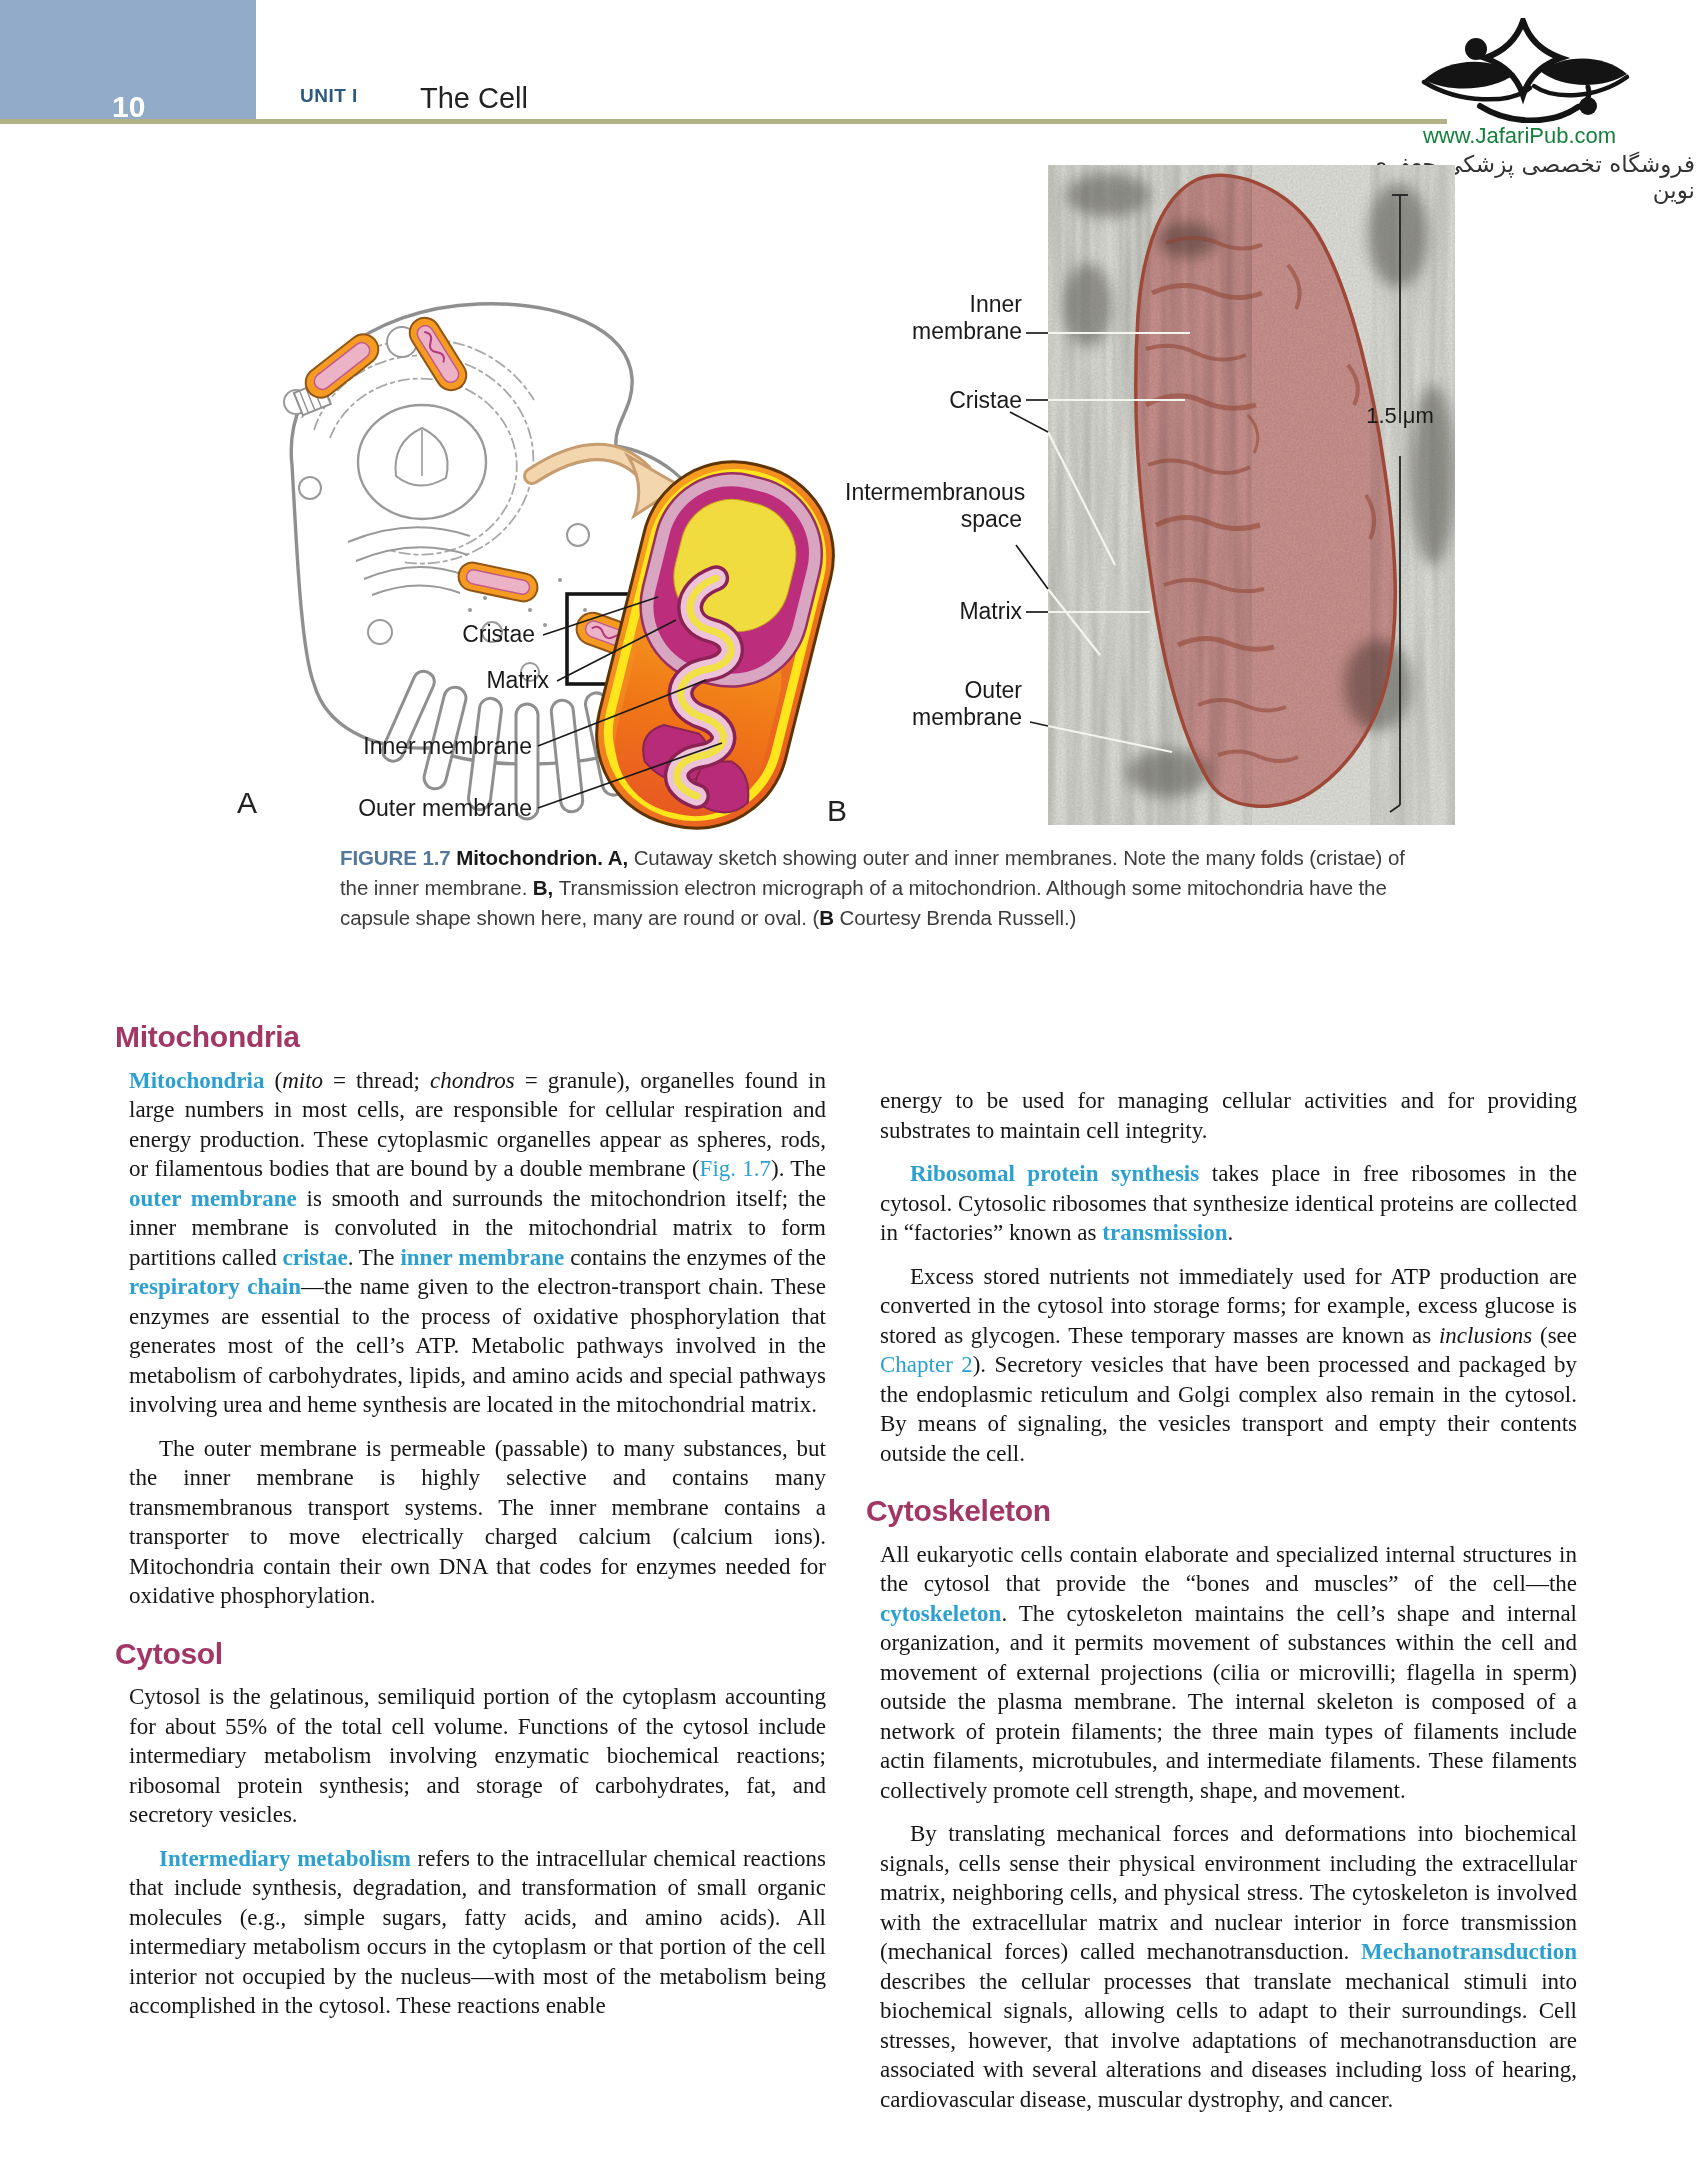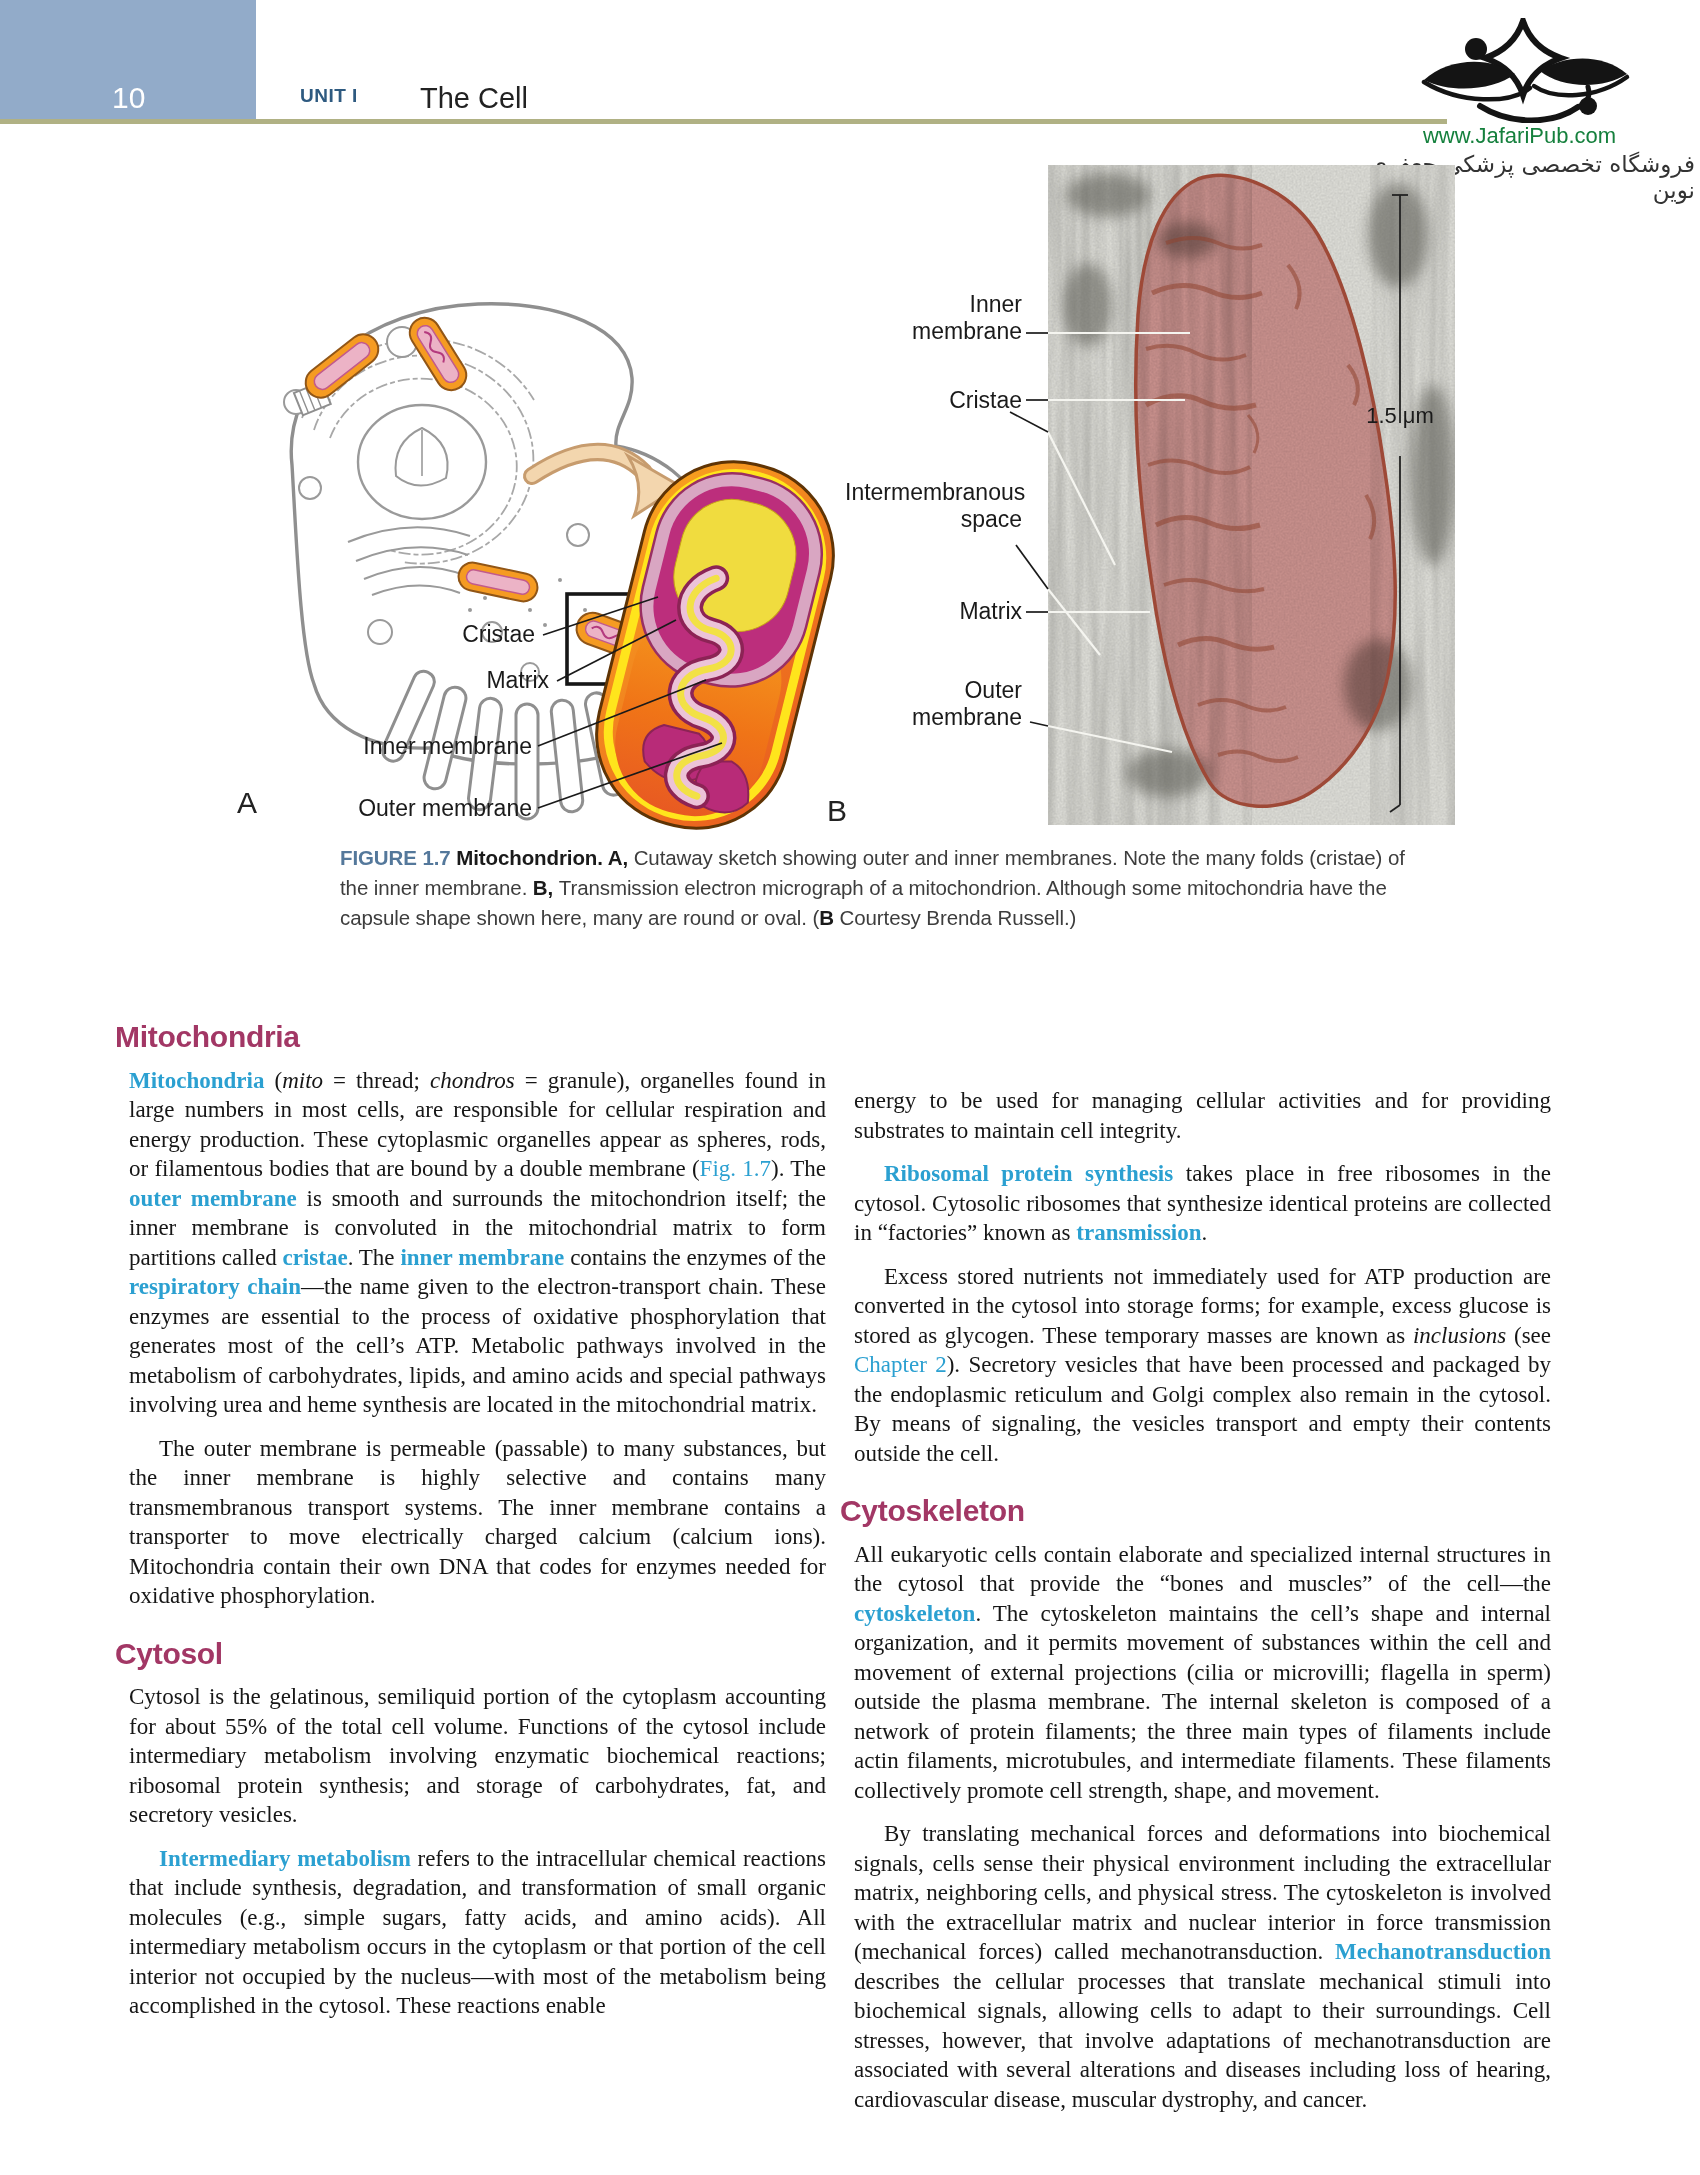--- a/index.html
+++ b/index.html
@@ -1,41 +1,41 @@
 <!DOCTYPE html>
 <html><head>
 <meta charset="utf-8">
 <style>
   html,body{margin:0;padding:0;background:#ffffff;}
   .page{position:relative;width:1700px;height:2175px;background:#fff;overflow:hidden;
         font-family:"Liberation Sans",sans-serif;}
   
   .pgnum-box{position:absolute;left:0;top:0;width:256px;height:121px;background:#92abc9;}
-  .pgnum{position:absolute;left:112px;top:81px;font-size:30px;font-weight:normal;color:#ffffff;}
+  .pgnum{position:absolute;left:112px;top:90px;font-size:30px;font-weight:bold;color:#ffffff;}
   .unit-label{position:absolute;left:300px;top:85px;font-size:19px;font-weight:bold;color:#2e5a80;letter-spacing:.5px;}
   .unit-title{position:absolute;left:420px;top:82px;font-size:29px;color:#222;}
   .rule{position:absolute;left:0;top:119px;width:1447px;height:5px;background:#b0b184;}
   .site{position:absolute;left:1412px;top:123px;width:215px;text-align:center;font-size:22px;color:#15803d;}
   .fa{position:absolute;left:1360px;top:151px;width:335px;direction:rtl;
       font-family:"DejaVu Sans",sans-serif;font-size:23px;color:#333;}
   .logo{position:absolute;left:1418px;top:18px;}
   
   .figwrap{position:absolute;left:0;top:0;}
   .panelA{position:absolute;left:230px;top:280px;}
   .panelB{position:absolute;left:1048px;top:165px;}
   .overlay{position:absolute;left:0;top:140px;pointer-events:none;}
   .flabel{position:absolute;font-size:23px;line-height:27px;color:#1a1a1a;text-align:right;}
   .fletter{position:absolute;font-size:30px;color:#222;}
   .fscale{position:absolute;left:1346px;top:403px;width:108px;text-align:center;font-size:22px;color:#1a1a1a;}
   .fig-caption{position:absolute;left:340px;top:843px;width:1080px;font-size:20.5px;line-height:30px;
                color:#3d3d3d;letter-spacing:-.1px;}
   .seg-figtag{color:#54789b;font-weight:bold;}
   .seg-capb{color:#1a1a1a;font-weight:bold;}
   
-  .cols{position:absolute;left:115px;top:1022px;width:1476px;display:flex;}
+  .cols{position:absolute;left:115px;top:1022px;width:1476px;display:flex;gap:26px;}
   .col{width:725px;font-family:"Liberation Serif",serif;font-size:23px;line-height:29.5px;
        text-align:justify;color:#161616;}
   .col-r{padding-top:50px;}
   .col p{margin:14px;}
   .col p.ind{text-indent:30px;}
   .col h2{font-family:"Liberation Sans",sans-serif;font-size:30px;font-weight:bold;color:#a23765;
           margin:28px 0 13px 0;letter-spacing:-.3px;}
   .col h2:first-child{margin-top:0;}
   .seg-term{color:#2ba0d1;font-weight:bold;}
   .seg-link{color:#2ba0d1;}

